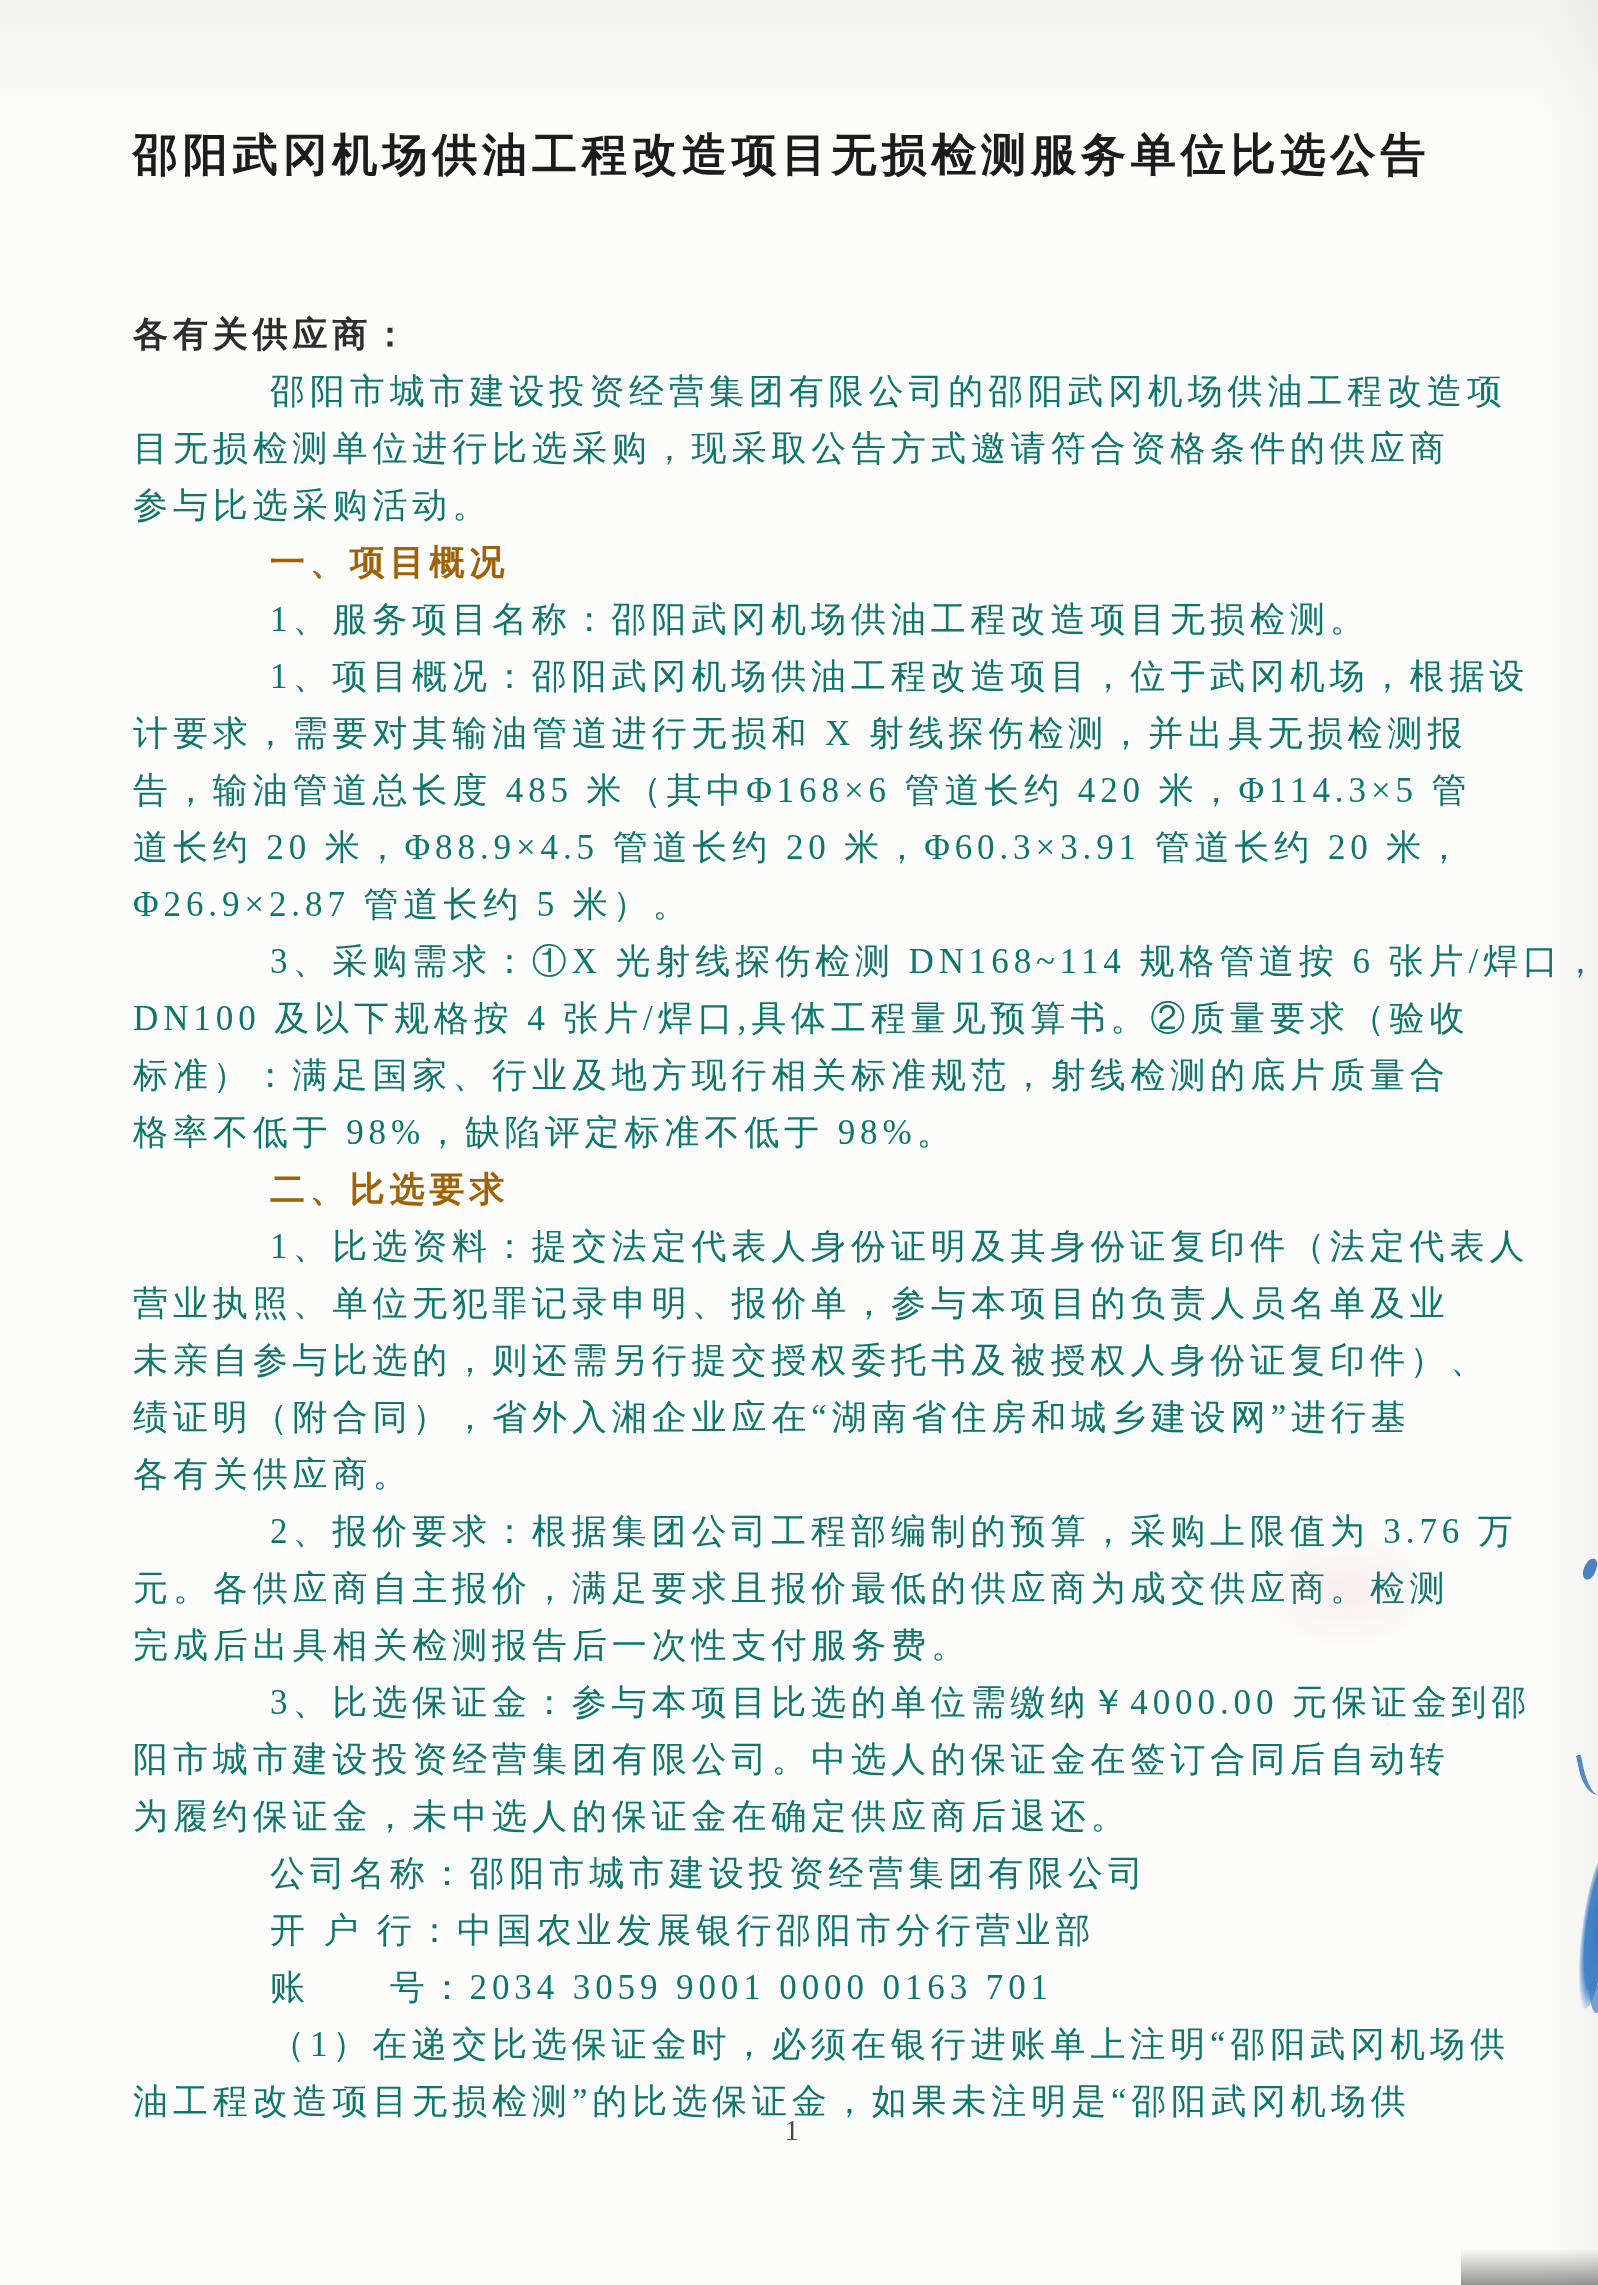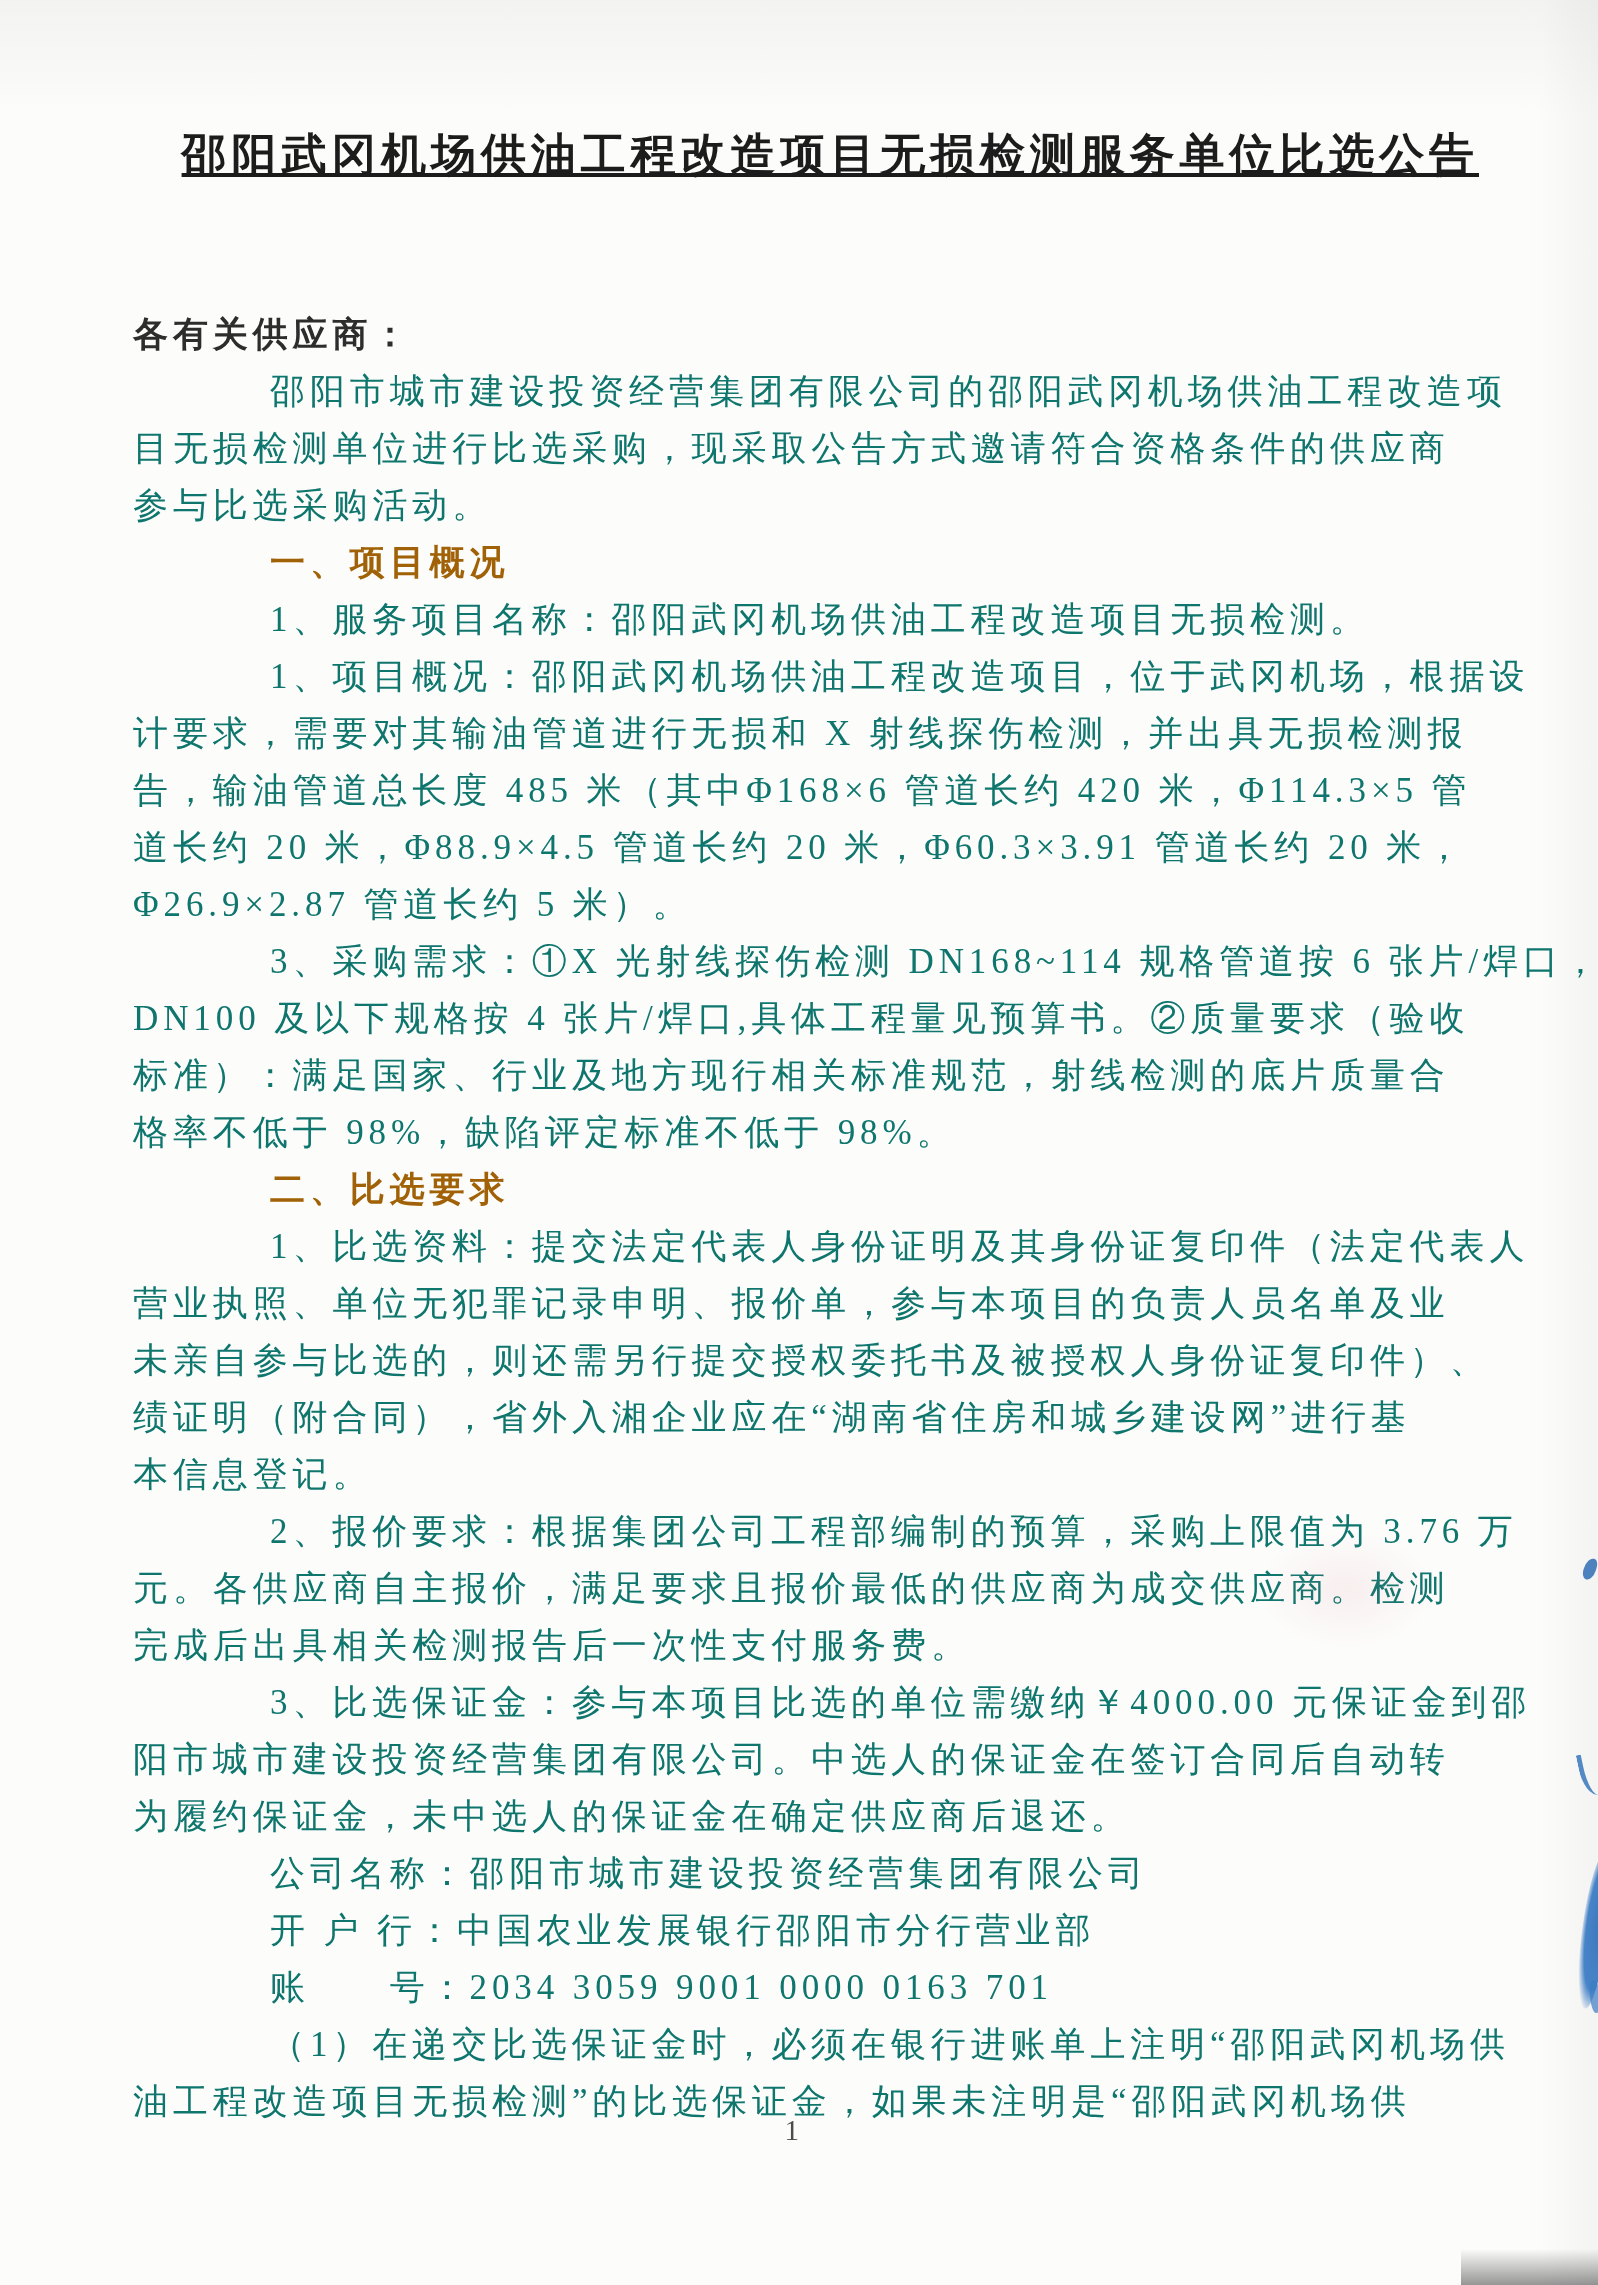--- a/index.html
+++ b/index.html
@@ -70,25 +70,24 @@
     position: absolute;
     left: 133px;
     top: 125px;
     width: 1346px;
     color: #474747;
   }
   .doc-title {
     font-size: 45px;
     font-weight: bold;
     letter-spacing: 4.9px;
-    text-align: right;
+    text-align: left;
     color: #1c1c1c;
     margin: 0 0 121px 0;
     white-space: nowrap;
-    text-decoration: underline;
   }
   .salutation {
     font-size: 35px;
     font-weight: bold;
     letter-spacing: 4.9px;
     color: #2d2d2d;
     line-height: 57px;
     white-space: pre;
   }
   .line {
@@ -139,21 +138,21 @@
         <div class="line">Φ26.9×2.87 管道长约 5 米）。</div>
         <div class="line indent">3、采购需求：①X 光射线探伤检测 DN168~114 规格管道按 6 张片/焊口，</div>
         <div class="line">DN100 及以下规格按 4 张片/焊口,具体工程量见预算书。②质量要求（验收</div>
         <div class="line">标准）：满足国家、行业及地方现行相关标准规范，射线检测的底片质量合</div>
         <div class="line">格率不低于 98%，缺陷评定标准不低于 98%。</div>
         <div class="line indent heading">二、比选要求</div>
         <div class="line indent">1、比选资料：提交法定代表人身份证明及其身份证复印件（法定代表人</div>
         <div class="line">营业执照、单位无犯罪记录申明、报价单，参与本项目的负责人员名单及业</div>
         <div class="line">未亲自参与比选的，则还需另行提交授权委托书及被授权人身份证复印件）、</div>
         <div class="line">绩证明（附合同），省外入湘企业应在“湖南省住房和城乡建设网”进行基</div>
-        <div class="line">本信息登记。</div>
+        <div class="line">各有关供应商。</div>
         <div class="line indent">2、报价要求：根据集团公司工程部编制的预算，采购上限值为 3.76 万</div>
         <div class="line">元。各供应商自主报价，满足要求且报价最低的供应商为成交供应商。检测</div>
         <div class="line">完成后出具相关检测报告后一次性支付服务费。</div>
         <div class="line indent">3、比选保证金：参与本项目比选的单位需缴纳￥4000.00 元保证金到邵</div>
         <div class="line">阳市城市建设投资经营集团有限公司。中选人的保证金在签订合同后自动转</div>
         <div class="line">为履约保证金，未中选人的保证金在确定供应商后退还。</div>
         <div class="line indent">公司名称：邵阳市城市建设投资经营集团有限公司</div>
         <div class="line indent">开 户 行：中国农业发展银行邵阳市分行营业部</div>
         <div class="line indent">账　　号：2034 3059 9001 0000 0163 701</div>
         <div class="line indent">（1）在递交比选保证金时，必须在银行进账单上注明“邵阳武冈机场供</div>

